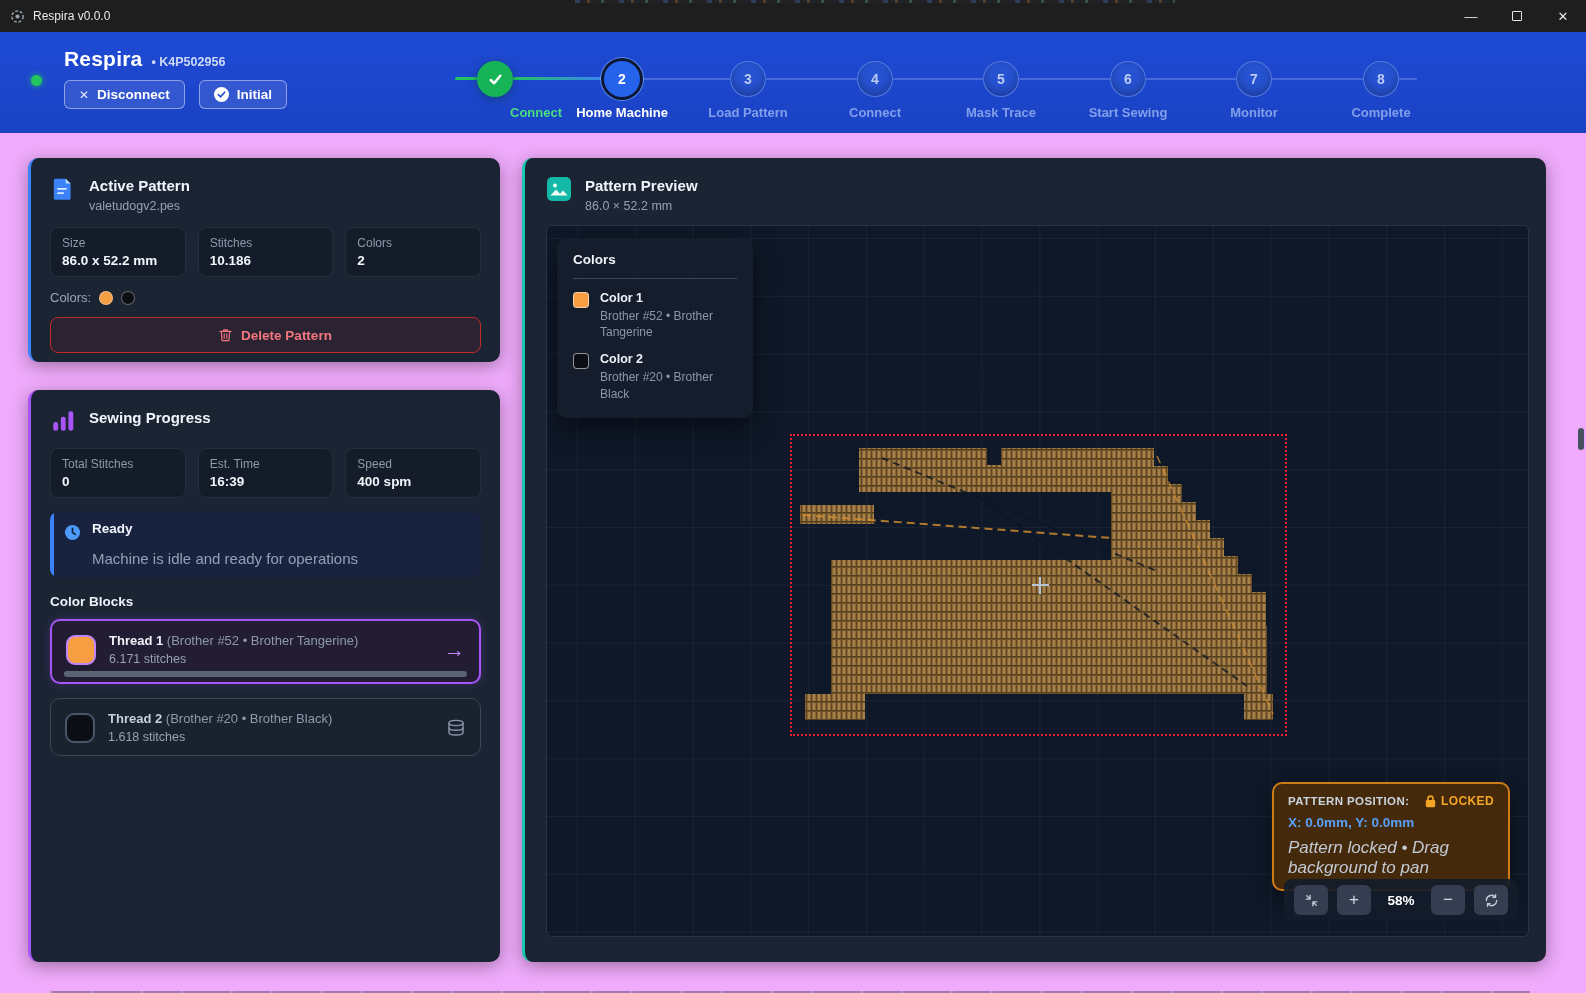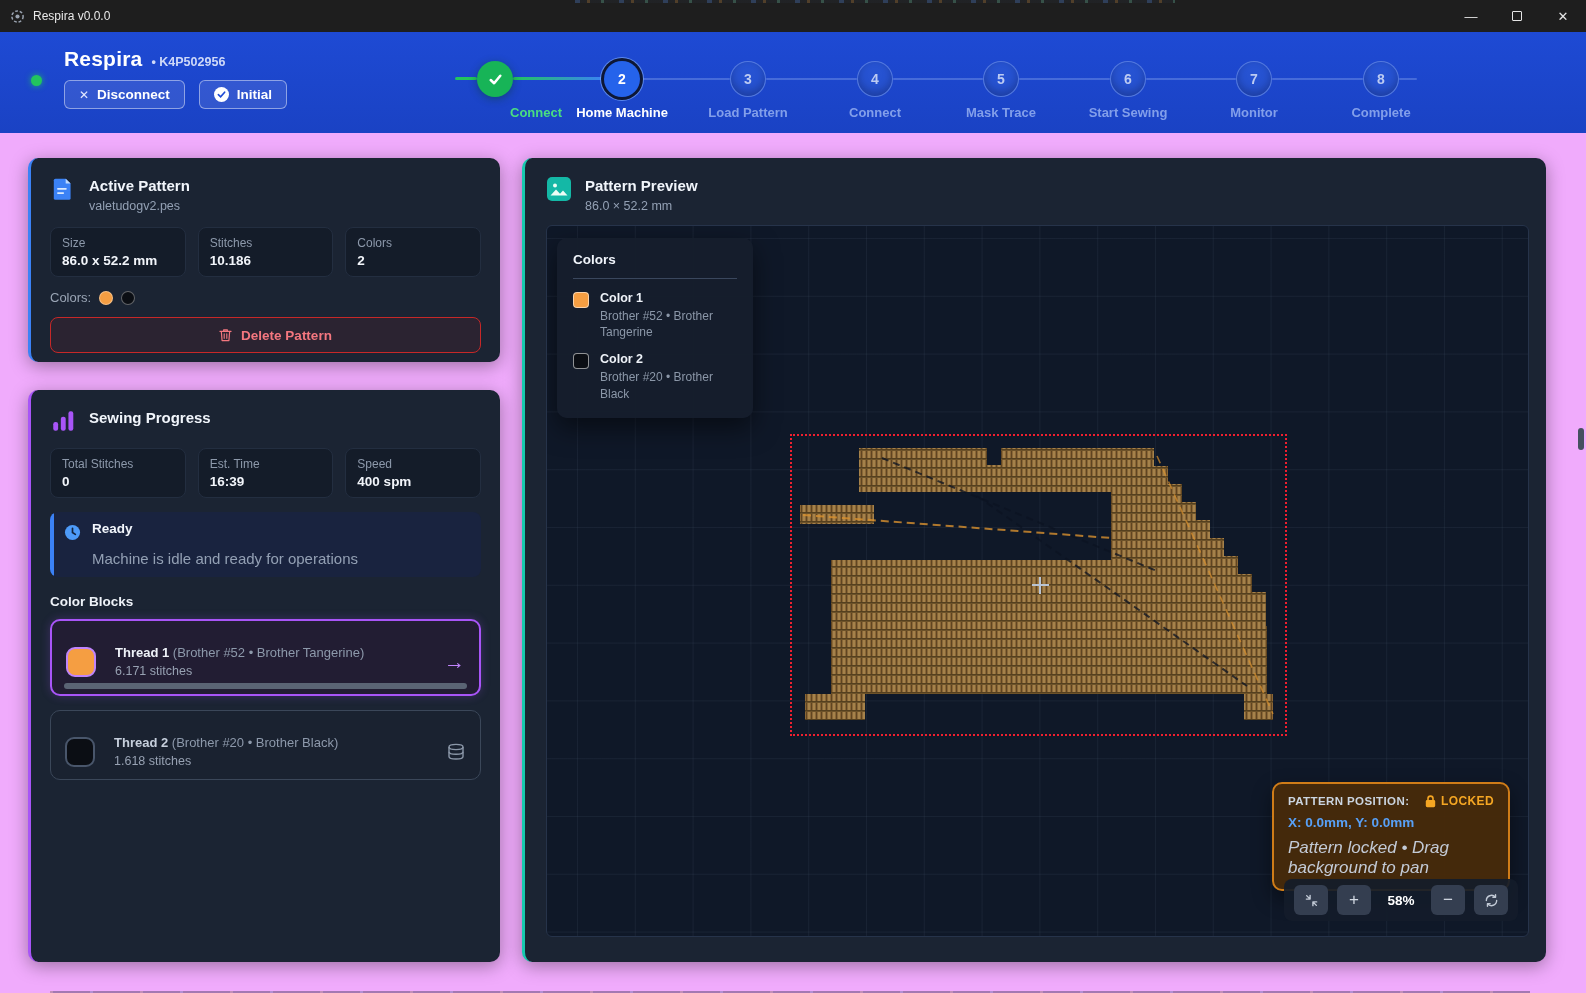--- a/index.html
+++ b/index.html
@@ -74,21 +74,21 @@
     color:#f4777f; font-size:13.5px; font-weight:bold; display:flex; align-items:center; justify-content:center; gap:9px; cursor:pointer;padding-left:20px; }
   .delete-btn svg { width:13px; height:14px; }
 
   .ready-banner { margin-top:14px; background:#19233f; border-radius:8px; padding:9px 14px 10px; display:flex; gap:11px; position:relative; overflow:hidden; }
   .ready-banner::before { content:""; position:absolute; left:0; top:0; bottom:0; width:4px; background:#3b82f6; border-radius:4px; }
   .ready-banner .clock { width:17px; height:17px; margin-top:3px; flex:0 0 auto; }
   .ready-title { color:#f1f5fb; font-size:13.5px; font-weight:bold; }
   .ready-desc { color:#93a0b4; font-size:15px; margin-top:14px; }
 
   .blocks-title { color:#eef2f8; font-size:13.5px; font-weight:bold; margin-top:17px; }
-  .thread { border-radius:10px; margin-top:10px; padding:24px 14px 16px; display:flex; align-items:center; gap:19px; position:relative; }
+  .thread { border-radius:10px; margin-top:10px; padding:12px 14px 16px; display:flex; align-items:center; gap:13px; position:relative; }
   .thread.active { border:2px solid #a855f7; background:#221d33; box-shadow:0 0 10px rgba(168,85,247,.25); }
   .thread.idle { border:1px solid #3b4759; background:#1a2230; margin-top:14px; padding-bottom:11px; }
   .swatch-lg { width:30px; height:30px; border-radius:9px; flex:0 0 auto; }
   .thread.active .swatch-lg { border:2px solid #c084fc; }
   .thread.idle .swatch-lg { border:2px solid #49566b; }
   .thread-name { font-size:13px; color:#eef2f8; }
   .thread-name b { font-weight:bold; }
   .thread-name .detail { color:#8d99ab; font-weight:normal; }
   .thread.idle .thread-name b { color:#c6cfdc; }
   .thread-stitches { color:#97a1b2; font-size:12.5px; margin-top:4px; }

